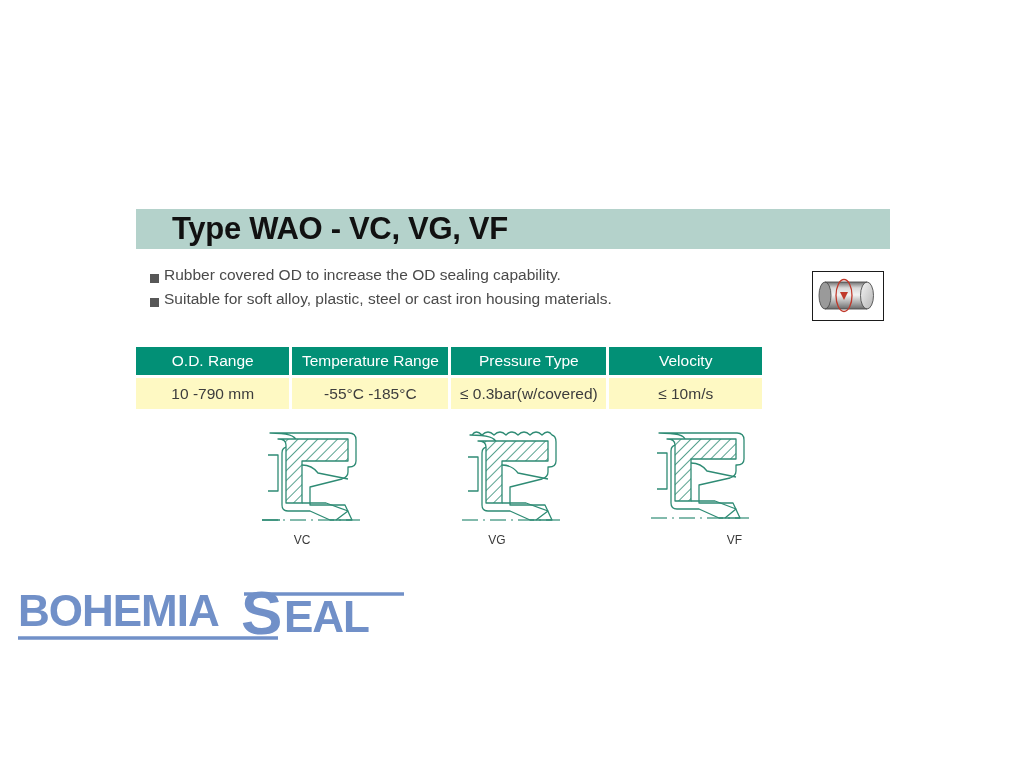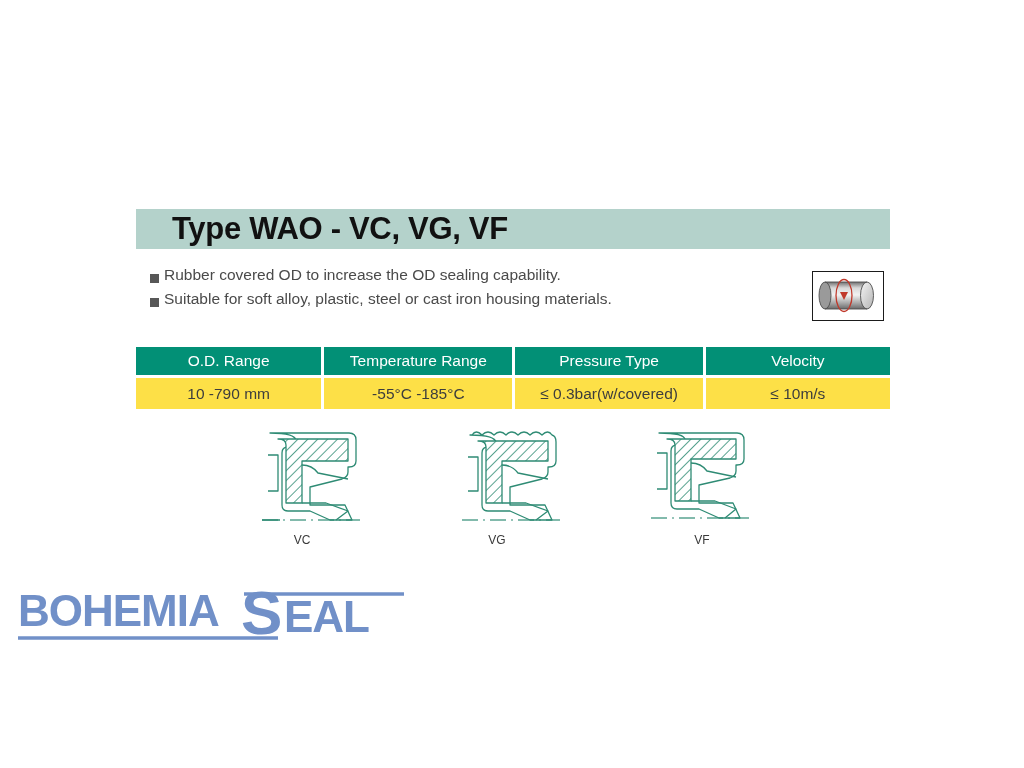--- a/index.html
+++ b/index.html
@@ -45,52 +45,52 @@
   
   #product-thumb{
     position:absolute;left:812px;top:271px;width:72px;height:50px;
     border:1.6px solid #1b1b1b;background:#ffffff;
     box-sizing:border-box;
   }
   #product-thumb svg{display:block;}
 
   
   #spec-table{
-    position:absolute;left:136px;top:347px;width:754px;
+    position:absolute;left:136px;top:347px;width:626px;
   }
   .tbl-row{display:flex;}
   .tbl-row.head{height:28px;}
   .tbl-row.body{height:31px;margin-top:3px;}
   .cell{
     box-sizing:border-box;
     display:flex;align-items:center;justify-content:center;
     margin-right:3px;
   }
   .cell:last-child{margin-right:0;}
   .head .cell{background:#029076;color:#ffffff;font-size:15.5px;}
-  .body .cell{background:#fde047;color:#3d3d3d;font-size:15.5px;}
+  .body .cell{background:#fef9c3;color:#3d3d3d;font-size:15.5px;}
   .c1{width:186px;}
   .c2{width:189px;}
   .c3{width:188px;}
   .c4{width:185px;}
 
   
   #diagrams{position:absolute;left:0;top:0;width:1024px;height:768px;pointer-events:none;}
   .diagram{position:absolute;}
   #diagram-vc{left:252px;top:425px;}
   #diagram-vg{left:452px;top:425px;}
   #diagram-vf{left:645px;top:425px;}
   .diagram svg{display:block;}
 
   .dia-label{
     position:absolute;font-size:12px;color:#3a3a3a;text-align:center;
   }
   #label-vc{left:262px;top:533px;width:80px;}
   #label-vg{left:457px;top:533px;width:80px;}
-  #label-vf{left:662px;top:533px;width:80px;}
+  #label-vf{left:662px;top:533px;width:80px;text-align:right;}
 
   
   #logo{
     position:absolute;left:16px;top:586px;width:400px;height:62px;
   }
   #logo svg{display:block;}
 </style>
 </head>
 <body>
 

